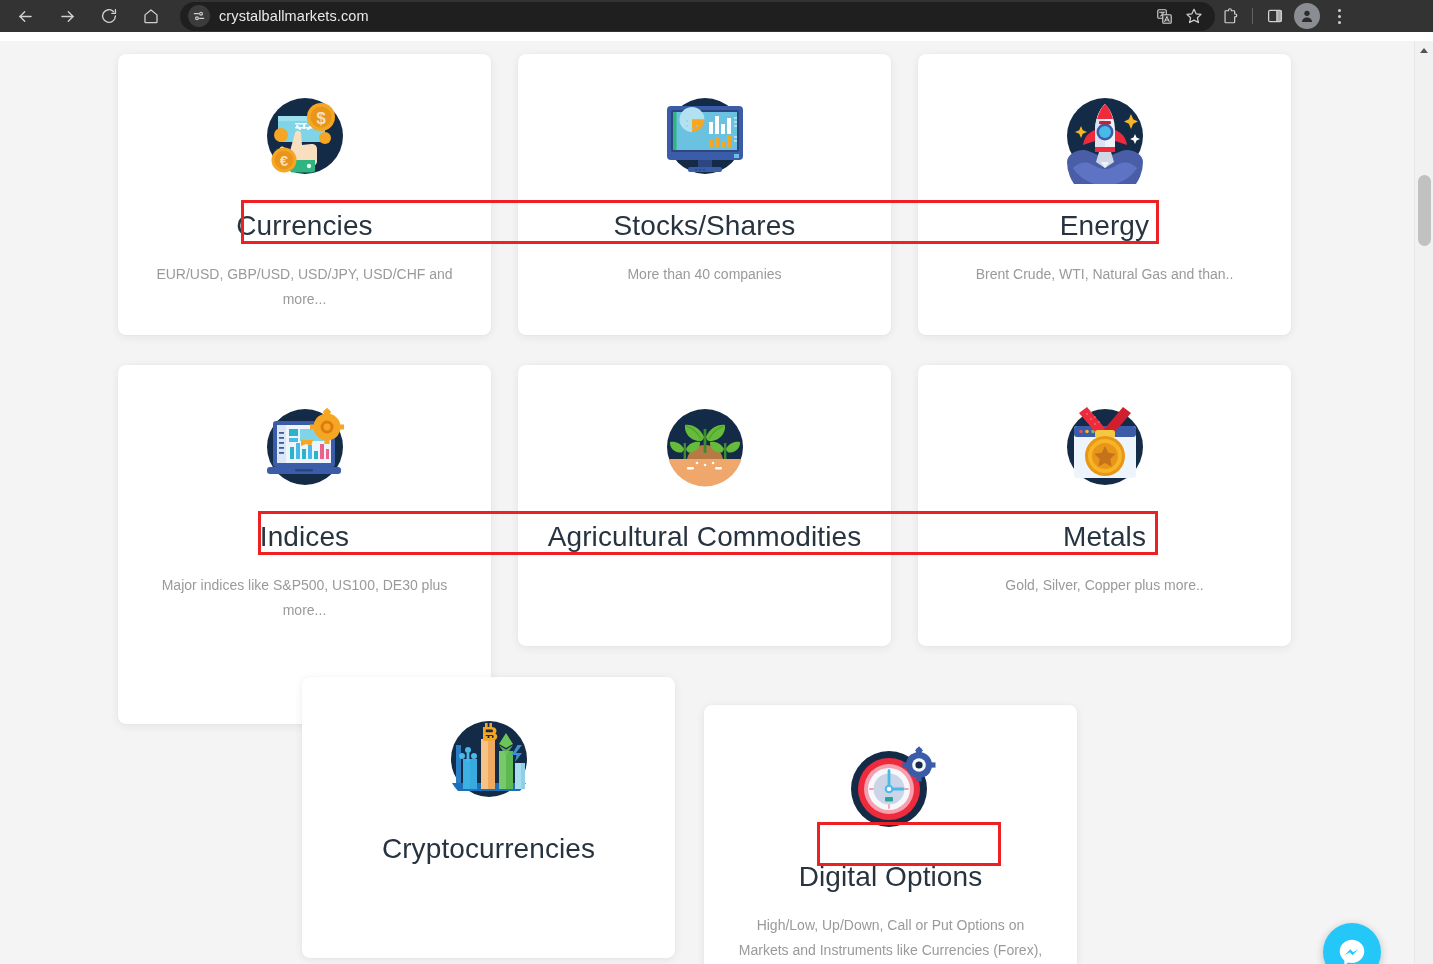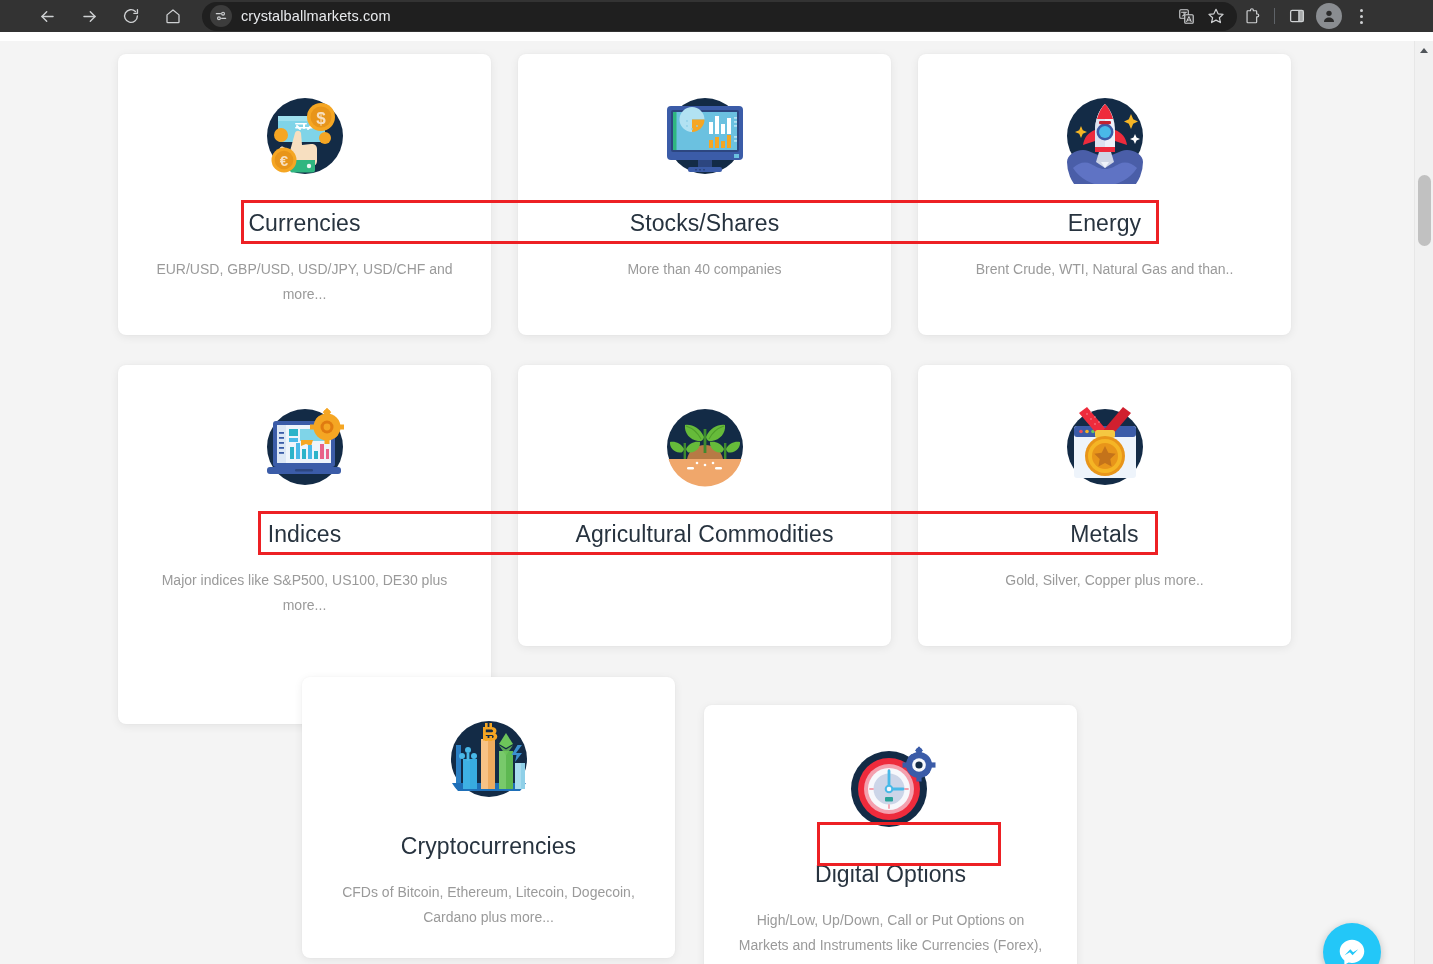--- a/index.html
+++ b/index.html
@@ -8,21 +8,21 @@
     overflow: hidden;
     font-family: "Liberation Sans", sans-serif;
     background: #ffffff;
   }
 
   
   .browser-bar {
     position: absolute; top: 0; left: 0;
     width: 1433px; height: 32px;
     background: #333333;
-    display: flex; align-items: center; padding-left: 22px;
+    display: flex; align-items: center;
   }
   .nav-btn {
     width: 34px; height: 34px;
     display: flex; align-items: center; justify-content: center;
     color: #cfd1d3;
     flex: 0 0 auto;
   }
   .nav-btn svg { display: block; }
   .nav-back   { margin-left: 8px; }
   .nav-fwd    { margin-left: 8px; }
@@ -142,21 +142,21 @@
     align-items: center;
     width: 373px;
   }
   .card-icon {
     margin-top: 34px;
     width: 96px; height: 96px;
   }
   .card-icon svg { display: block; width: 96px; height: 96px; }
   .card-title {
     margin-top: 26px;
-    font-size: 23px;
+    font-size: 28px;
     color: #27333f;
     font-weight: 400;
     text-align: center;
     letter-spacing: 0.1px;
   }
   .card-desc {
     margin-top: 20px;
     font-size: 14px;
     line-height: 25px;
     color: #9a9a9a;
@@ -531,21 +531,20 @@
               <circle cx="21" cy="45" r="3"></circle>
               <circle cx="33" cy="45" r="3"></circle>
               <rect x="25.6" y="42" width="2.8" height="8"></rect>
             </g>
             <g fill="#3b8fd0">
               <path d="M76 34h5l-6 8h6l-7 9 1.5-7h-5l6-10z"></path>
             </g>
           </svg>
         </div>
         <div class="card-title">Cryptocurrencies</div>
-        <div class="card-desc">CFDs of Bitcoin, Ethereum, Litecoin, Dogecoin, Cardano plus more...</div>
       </div>
 
       <div class="card" style="height:281px;margin-top:28px;">
         <div class="card-icon">
           <svg viewBox="0 0 96 96">
             <circle cx="46" cy="50" r="38" fill="#132b46"></circle>
             <circle cx="46" cy="50" r="31" fill="#ee2b3c"></circle>
             <circle cx="46" cy="50" r="25" fill="#f4a0ae"></circle>
             <circle cx="46" cy="50" r="21" fill="#f7f8fc"></circle>
             <circle cx="46" cy="50" r="15.5" fill="#ccd5e8"></circle>

